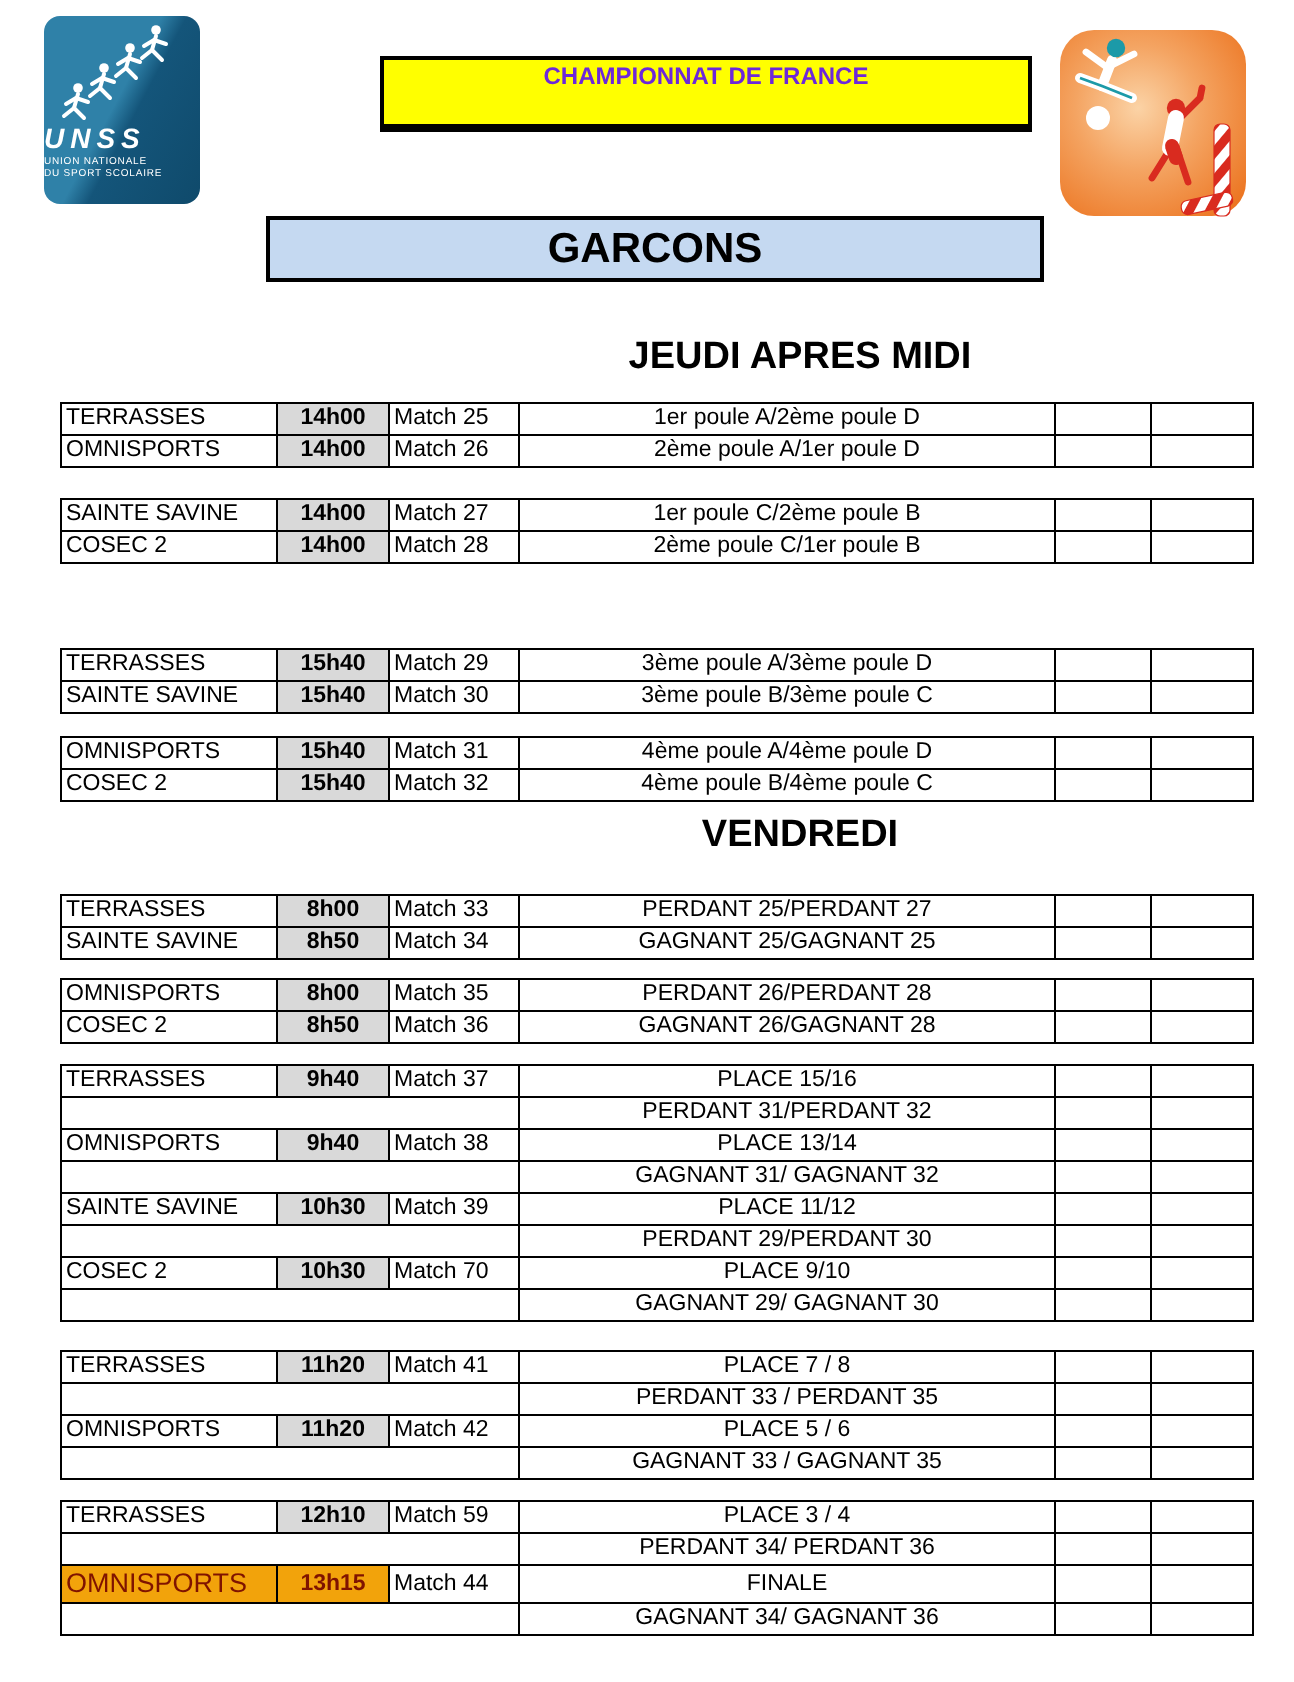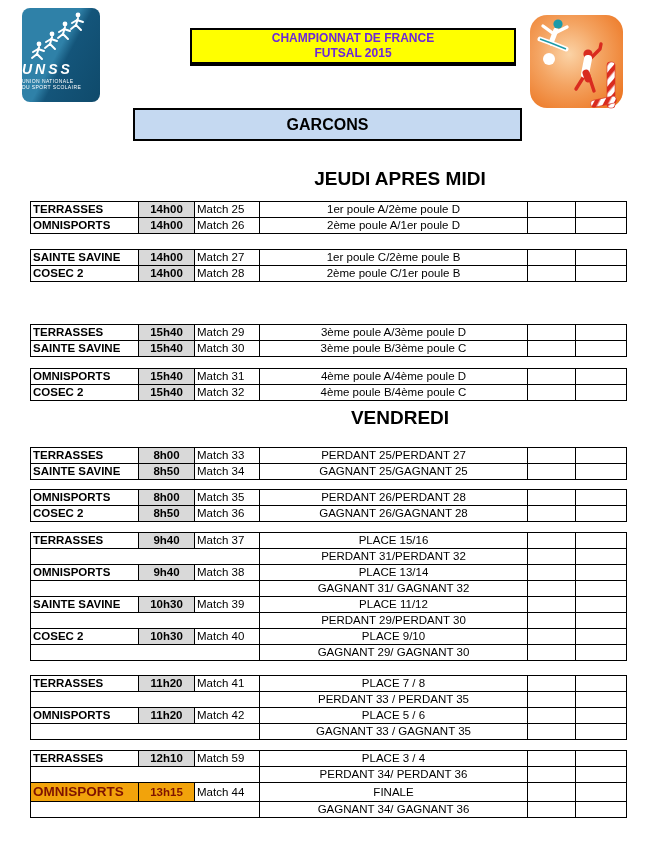--- a/index.html
+++ b/index.html
@@ -21,34 +21,34 @@
   .banner{
     position:absolute;left:190px;top:28px;width:322px;height:31px;
     background:#FFFF00;border:2.5px solid #000;border-bottom-width:4px;
     text-align:center;color:#6d28d9;font-weight:bold;font-size:12px;line-height:15px;
     padding-top:1px;
   }
   .futsal-icon{position:absolute;left:528px;top:13px;width:97px;height:97px;}
   .category{
     position:absolute;left:133px;top:108px;width:385px;height:29px;
     background:#C5D9F1;border:2.5px solid #000;
-    text-align:center;font-weight:bold;font-size:16px;line-height:29px;
+    text-align:center;font-weight:bold;font-size:21px;line-height:29px;
   }
   
   #content{position:absolute;left:0;top:168px;width:647px;}
   .day-heading{
     width:440px;margin-left:180px;text-align:center;
     font-weight:bold;font-size:19px;height:22px;line-height:22px;
   }
   table.sched{border-collapse:collapse;table-layout:fixed;margin-left:30px;width:590px;}
   table.sched td{
     border:1.5px solid #000;font-size:11.5px;height:15px;line-height:15px;
     padding:0 2px;overflow:hidden;white-space:nowrap;
   }
-  .c-venue{width:103px;font-weight:bold;padding-left:4px;}
+  .c-venue{width:103px;font-weight:normal;padding-left:4px;}
   .c-time{width:51px;font-weight:bold;text-align:center;background:#D9D9D9;}
   .c-match{width:60px;padding-left:3px;}
   .c-desc{width:263px;text-align:center;}
   .c-e1{width:43px;}
   .c-e2{width:46px;}
   td.spacer-cell{border:none;background:#fff;}
   td.tb{border-bottom-width:3px;}
   tr.hl-row td{height:18px;line-height:18px;}
   td.hl{background:#F2A30B;color:#7F1300;}
   td.c-venue.hl{font-size:13.5px;}
@@ -81,21 +81,20 @@
   </svg>
   <div class="unss-title">UNSS</div>
   <div class="unss-sub">
     <div>UNION NATIONALE</div>
     <div>DU SPORT SCOLAIRE</div>
   </div>
 </div>
 
 <div class="banner">
   <div>CHAMPIONNAT DE FRANCE</div>
-  <div>FUTSAL 2015</div>
 </div>
 
 <div class="futsal-icon">
   <svg width="97" height="97" viewBox="0 0 97 97">
     <defs>
       <radialGradient id="og" cx="42%" cy="42%" r="75%">
         <stop offset="0%" stop-color="#FBD3A6"></stop>
         <stop offset="45%" stop-color="#F4A462"></stop>
         <stop offset="100%" stop-color="#EC7420"></stop>
       </radialGradient>
@@ -298,21 +297,21 @@
         </tr>
         <tr>
           <td class="spacer-cell" colspan="3"></td>
           <td class="c-desc">PERDANT 29/PERDANT 30</td>
           <td class="c-e1"></td>
           <td class="c-e2"></td>
         </tr>
         <tr>
           <td class="c-venue">COSEC 2</td>
           <td class="c-time">10h30</td>
-          <td class="c-match">Match 40</td>
+          <td class="c-match">Match 70</td>
           <td class="c-desc">PLACE 9/10</td>
           <td class="c-e1"></td>
           <td class="c-e2"></td>
         </tr>
         <tr>
           <td class="spacer-cell" colspan="3"></td>
           <td class="c-desc tb">GAGNANT 29/ GAGNANT 30</td>
           <td class="c-e1 tb"></td>
           <td class="c-e2 tb"></td>
         </tr>

